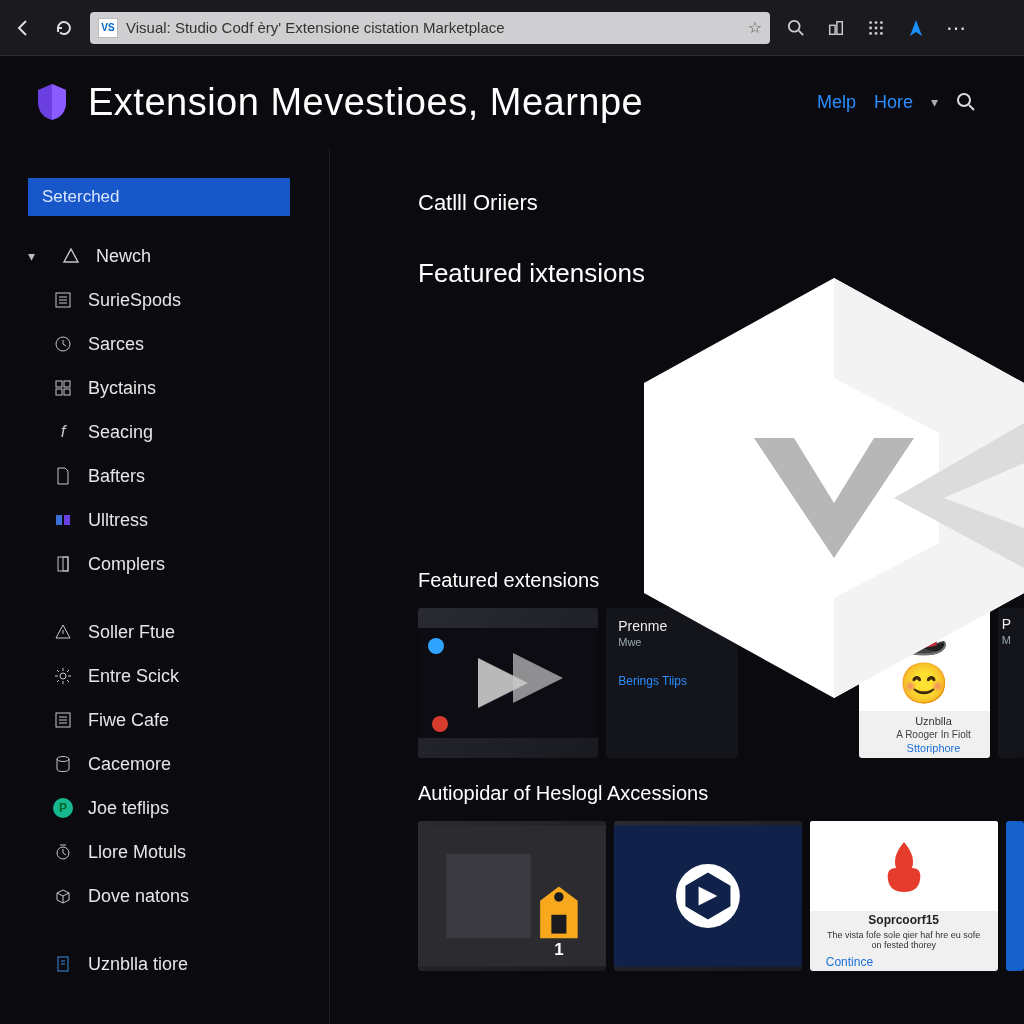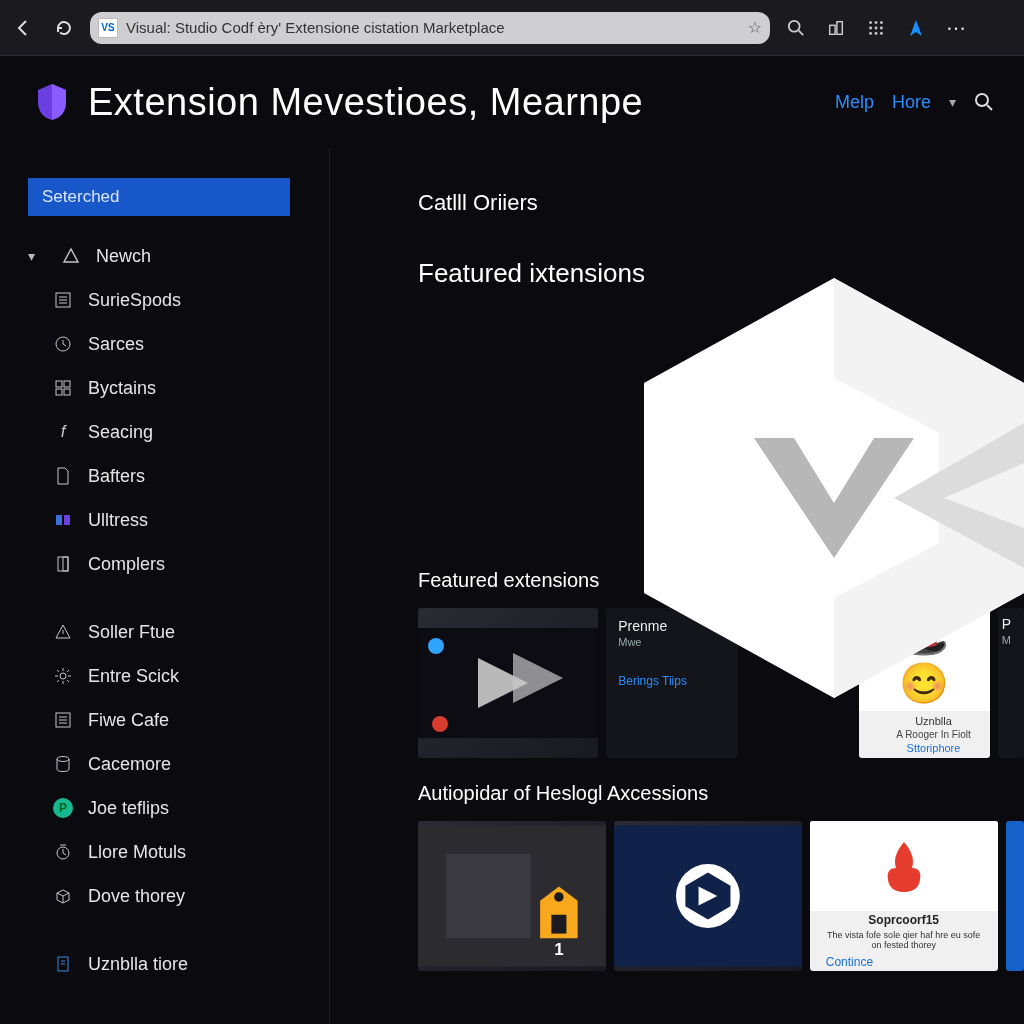--- a/index.html
+++ b/index.html
@@ -28,21 +28,21 @@
     display: flex;
     align-items: center;
     justify-content: center;
     color: #e0e0e0;
     cursor: pointer;
   }
   .address-bar {
     flex: 0 0 680px;
     height: 32px;
     background: #cfcfd2;
-    border-radius: 12px;
+    border-radius: 4px;
     display: flex;
     align-items: center;
     padding: 0 8px;
     gap: 8px;
     color: #222;
   }
   .address-bar .favicon {
     width: 20px; height: 20px;
     background: #fff;
     border: 1px solid #bbb;
@@ -55,21 +55,21 @@
     width: 28px; height: 28px;
     display: flex; align-items:center; justify-content:center;
     color: #ddd; cursor: pointer;
   }
 
   
   .app-header {
     height: 92px;
     display: flex;
     align-items: center;
-    padding: 0 30px 0 34px;
+    padding: 0 48px 0 34px;
     gap: 18px;
   }
   .app-header .logo {
     width: 36px; height: 40px;
   }
   .app-header h1 {
     font-size: 38px;
     font-weight: 400;
     color: #fff;
     letter-spacing: 0.5px;
@@ -419,21 +419,21 @@
         </span>
       <span>Llore Motuls</span>
     </div>
     <div class="nav-item">
       <span class="ic">
           <svg width="18" height="18" viewBox="0 0 18 18">
             <path d="M3 6 L9 3 L15 6 L15 13 L9 16 L3 13 Z" stroke="#c5c5cc" fill="none"></path>
             <path d="M3 6 L9 9 L15 6 M9 9 L9 16" stroke="#c5c5cc" fill="none"></path>
           </svg>
         </span>
-      <span>Dove thorey</span>
+      <span>Dove natons</span>
     </div>
 
     <div class="nav-gap"></div>
 
     <div class="nav-item">
       <span class="ic">
           <svg width="16" height="18" viewBox="0 0 16 18">
             <rect x="3" y="2" width="10" height="14" stroke="#3b8de0" fill="none"></rect>
             <line x1="6" y1="6" x2="10" y2="6" stroke="#3b8de0"></line>
             <line x1="6" y1="9" x2="10" y2="9" stroke="#3b8de0"></line>

